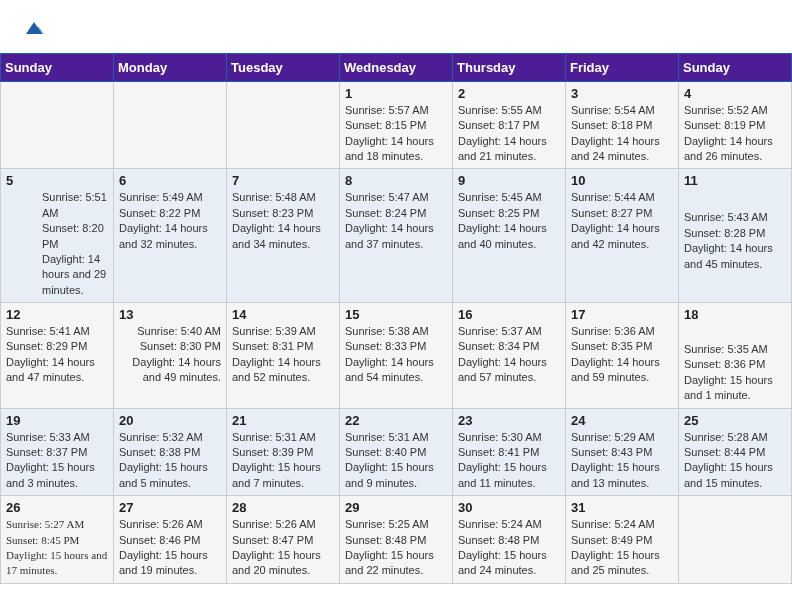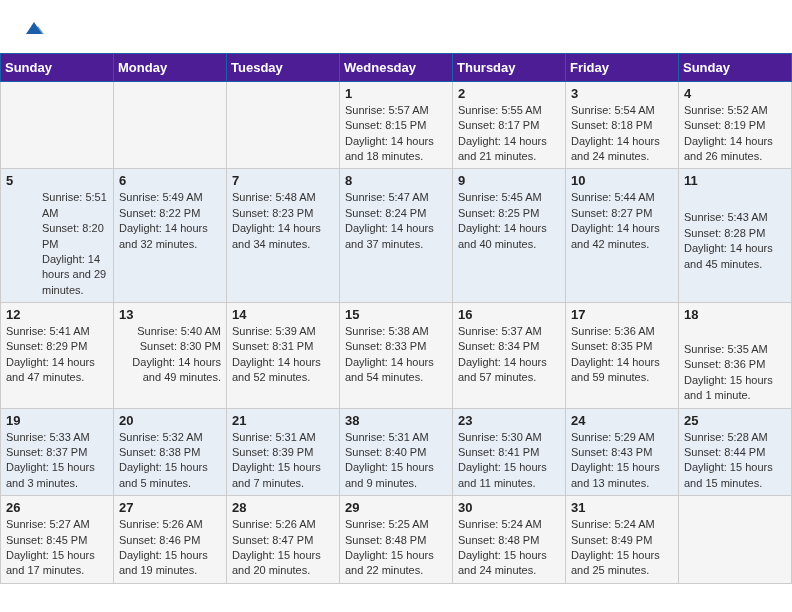--- a/index.html
+++ b/index.html
@@ -250,21 +250,21 @@
 Sunset: 8:38 PM
 Daylight: 15 hours and 5 minutes.</div>
         </td>
         <td>
           <div class="day-number">21</div>
           <div class="day-info" style="white-space: pre-line;">Sunrise: 5:31 AM
 Sunset: 8:39 PM
 Daylight: 15 hours and 7 minutes.</div>
         </td>
         <td>
-          <div class="day-number">38</div>
+          <div class="day-number">22</div>
           <div class="day-info" style="white-space: pre-line;">Sunrise: 5:31 AM
 Sunset: 8:40 PM
 Daylight: 15 hours and 9 minutes.</div>
         </td>
         <td>
           <div class="day-number">23</div>
           <div class="day-info" style="white-space: pre-line;">Sunrise: 5:30 AM
 Sunset: 8:41 PM
 Daylight: 15 hours and 11 minutes.</div>
         </td>
@@ -277,21 +277,21 @@
         <td>
           <div class="day-number">25</div>
           <div class="day-info" style="white-space: pre-line;">Sunrise: 5:28 AM
 Sunset: 8:44 PM
 Daylight: 15 hours and 15 minutes.</div>
         </td>
       </tr>
       <tr>
         <td>
           <div class="day-number">26</div>
-          <div class="day-info" style="white-space: pre-line;">Sunrise: 5:27 AM
+          <div class="day-info" style="white-space: pre-line; font-family: Liberation Serif, serif;">Sunrise: 5:27 AM
 Sunset: 8:45 PM
 Daylight: 15 hours and 17 minutes.</div>
         </td>
         <td>
           <div class="day-number">27</div>
           <div class="day-info" style="white-space: pre-line;">Sunrise: 5:26 AM
 Sunset: 8:46 PM
 Daylight: 15 hours and 19 minutes.</div>
         </td>
         <td>

